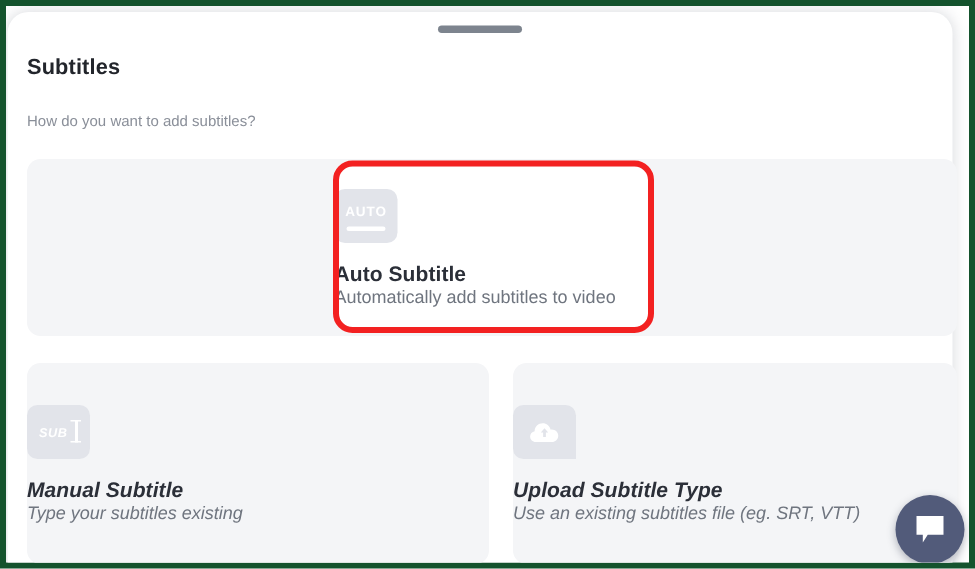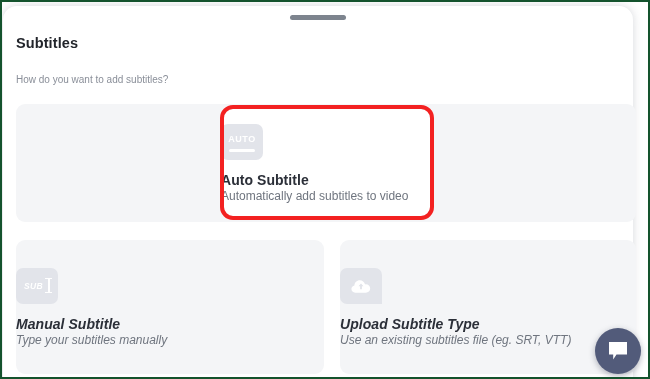--- a/index.html
+++ b/index.html
@@ -13,21 +13,21 @@
     font-family: "Liberation Sans", sans-serif;
     overflow: hidden;
   }
 
   
   #screen {
     position: relative;
     width: 650px;
     height: 379px;
     box-sizing: border-box;
-    border: 2px solid #14532d;
+    border: 4px solid #14532d;
     background: #ffffff;
     overflow: hidden;
   }
 
   
   #panel {
     position: absolute;
     left: 1px;
     top: 4px;
     width: 630px;
@@ -277,21 +277,21 @@
 
     <div class="card" id="card-manual">
       <div class="card-inner">
         <div class="icon-tile">
           <span class="icon-sub-wrap">
             <span class="icon-sub-text">SUB</span>
             <span class="icon-caret"></span>
           </span>
         </div>
         <div class="tile-title">Manual Subtitle</div>
-        <div class="tile-desc">Type your subtitles manually</div>
+        <div class="tile-desc">Type your subtitles existing</div>
       </div>
     </div>
 
     <div class="card" id="card-upload">
       <div class="card-inner">
         <div class="icon-tile" id="icon-tile-upload">
           <svg width="20" height="16" viewBox="0 0 24 19">
             <path d="M6.4 17.5h11.4c2.9 0 5.2-2.2 5.2-5s-2.3-5-5.2-5c-.3 0-.6 0-.9.1C16.1 4.6 13.6 2.5 10.6 2.5 7 2.5 4.1 5.3 4.1 8.7v.2C2 9.3.5 11 .5 13.1c0 2.4 2 4.4 4.5 4.4h1.4z" fill="#ffffff"></path>
             <path d="M12 6.4l3 3.4h-1.9v3.6h-2.2V9.8H9z" fill="#e2e4ea"></path>
           </svg>

